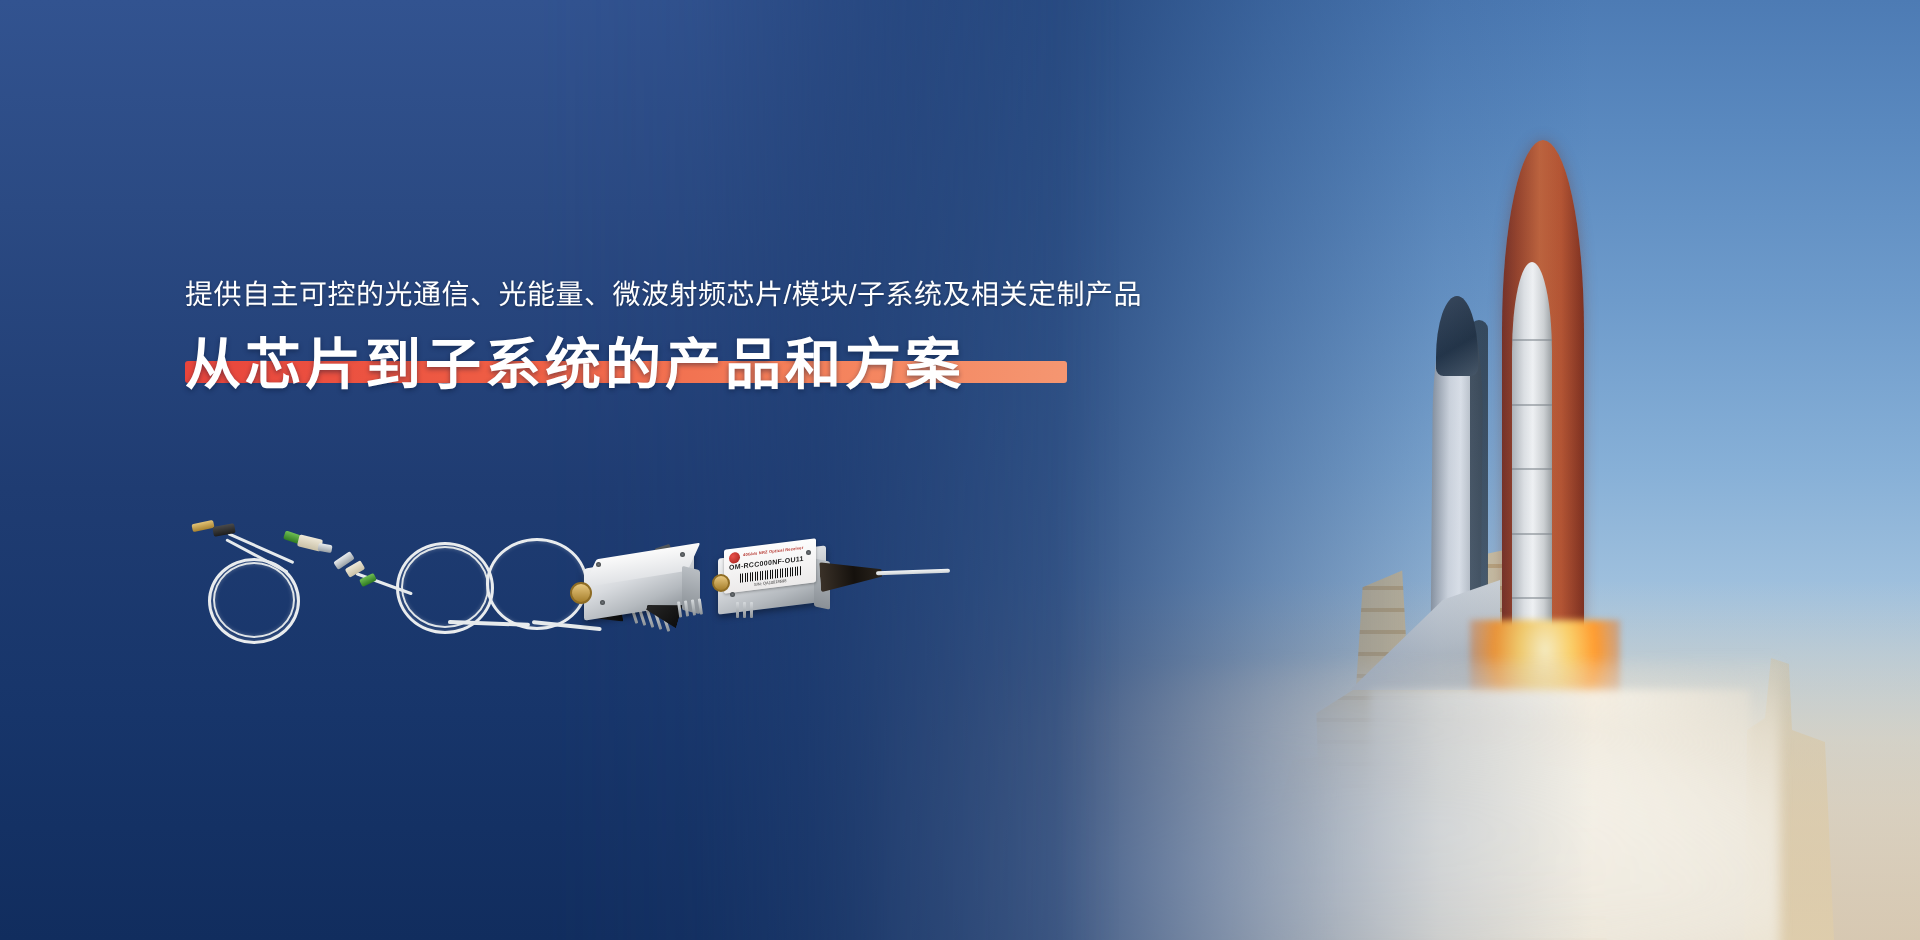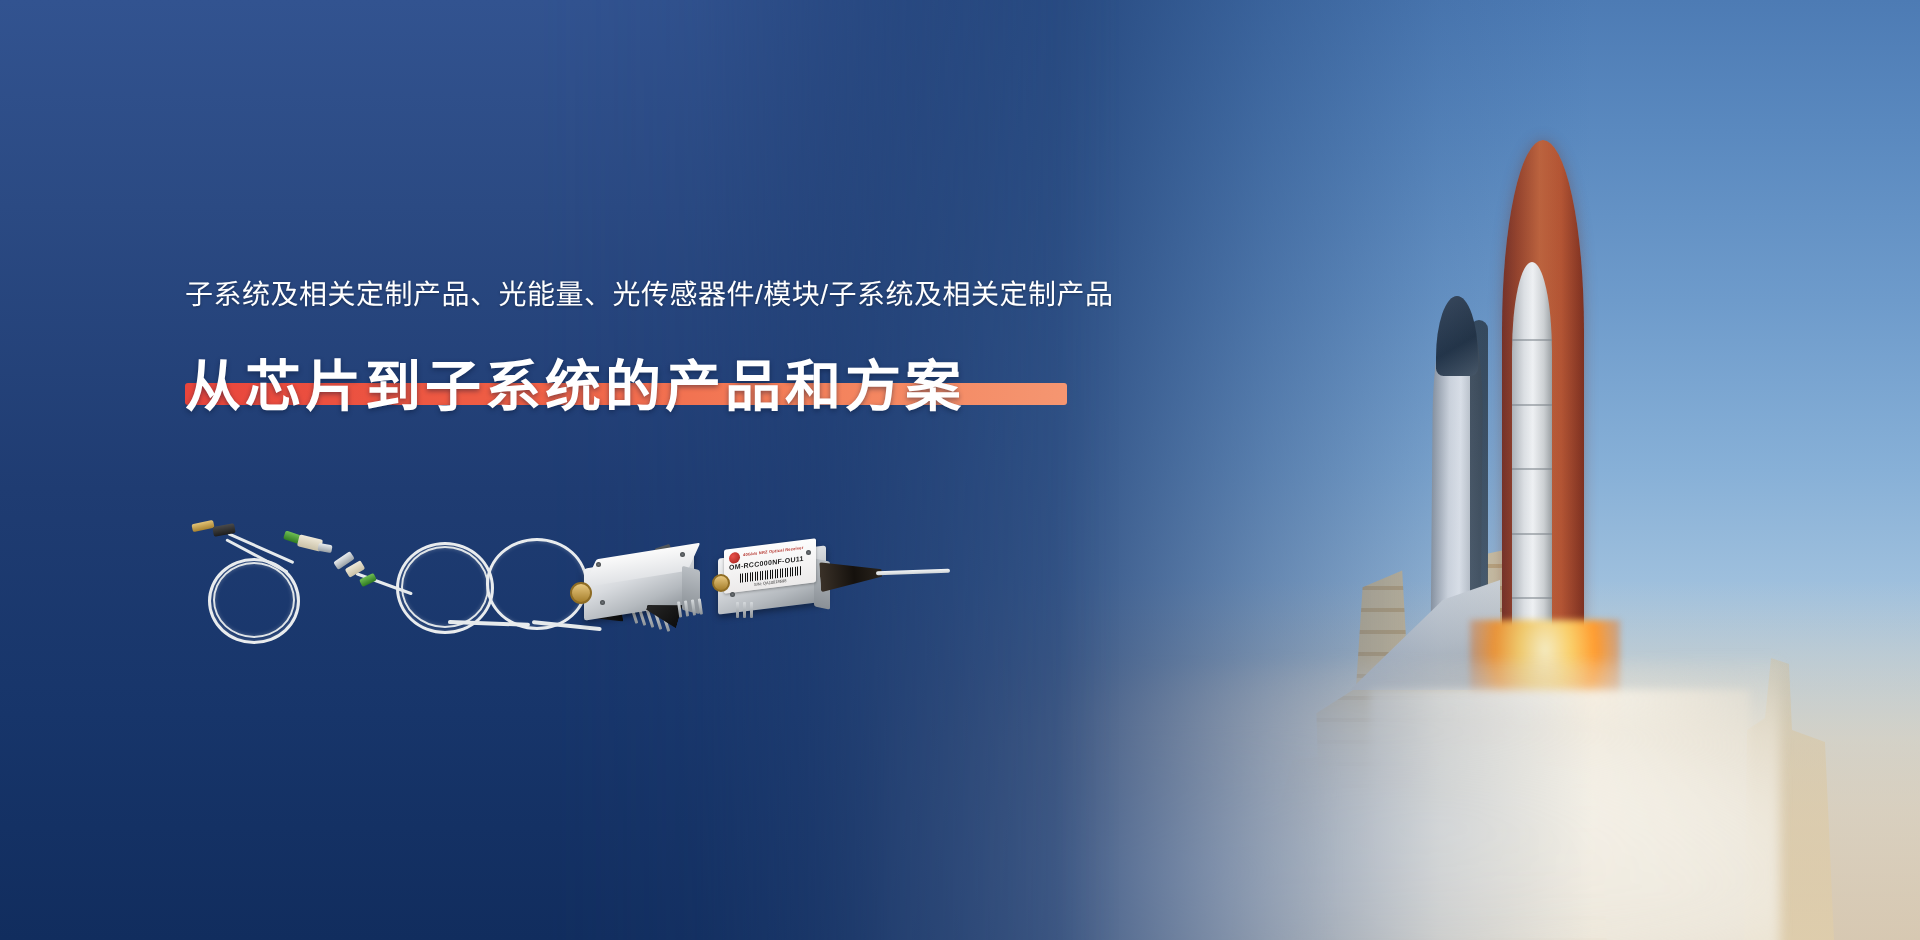--- a/index.html
+++ b/index.html
@@ -133,21 +133,21 @@
     -webkit-mask-image:linear-gradient(to right,#000 0%,#000 48%,rgba(0,0,0,.86) 62%,rgba(0,0,0,.35) 80%,rgba(0,0,0,0) 100%);
             mask-image:linear-gradient(to right,#000 0%,#000 48%,rgba(0,0,0,.86) 62%,rgba(0,0,0,.35) 80%,rgba(0,0,0,0) 100%);
   }
 
   
   .copy{position:absolute;left:185px;top:272px;width:1120px;}
   .sub-line{
     color:#ffffff;font-size:28px;line-height:1.62;letter-spacing:.5px;
     text-shadow:0 1px 3px rgba(0,0,0,.35);white-space:nowrap;
   }
-  .headline-wrap{position:relative;margin-top:39px;display:inline-block;}
+  .headline-wrap{position:relative;margin-top:17px;display:inline-block;}
   .headline-bar{
     position:absolute;left:0;bottom:14px;width:882px;height:22px;
     background:linear-gradient(to right,#e8453c 0%,#ef5f45 38%,#f4805a 70%,#f59671 100%);
     border-radius:3px;
   }
   .headline{
     position:relative;color:#ffffff;font-size:56px;font-weight:700;
     letter-spacing:4px;line-height:1.12;white-space:nowrap;
     text-shadow:0 2px 5px rgba(6,20,48,.45);
   }
@@ -257,21 +257,21 @@
     <div class="flame"></div>
     <div class="plume"></div>
     <div class="smoke"></div>
     <div class="smoke2"></div>
   </div>
 
   <div class="brand-wash"></div>
   <div class="brand-wash-v"></div>
 
   <div class="copy">
-    <div class="sub-line">子系统及相关定制产品、光能量、光传感器件/模块/子系统及相关定制产品</div>
+    <div class="sub-line">提供自主可控的光通信、光能量、微波射频芯片/模块/子系统及相关定制产品</div>
 
     <div class="headline-wrap">
       <div class="headline-bar"></div>
       <div class="headline">从芯片到子系统的产品和方案</div>
     </div>
   </div>
 
   <div class="products">
 
     <div class="prod" style="left:0;top:0;width:160px;height:120px;">

